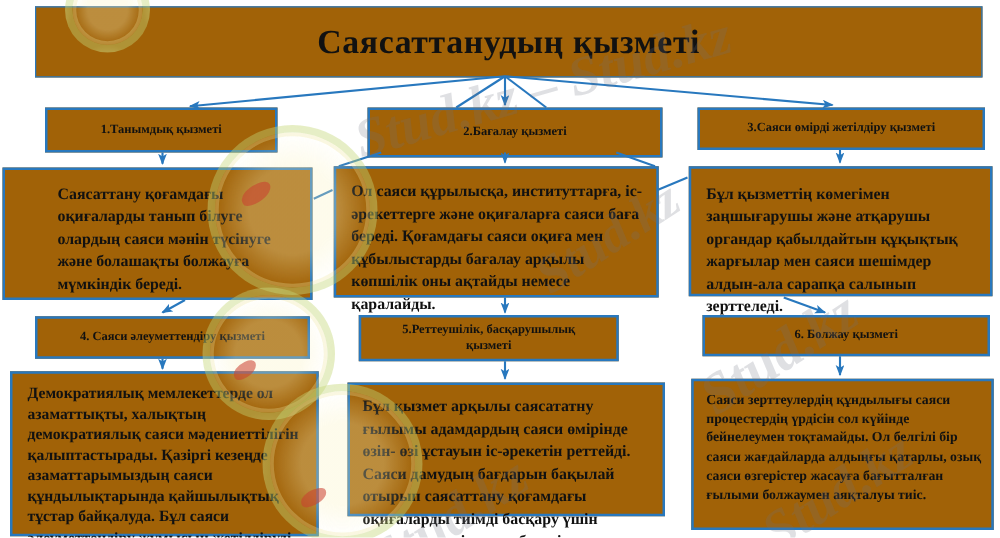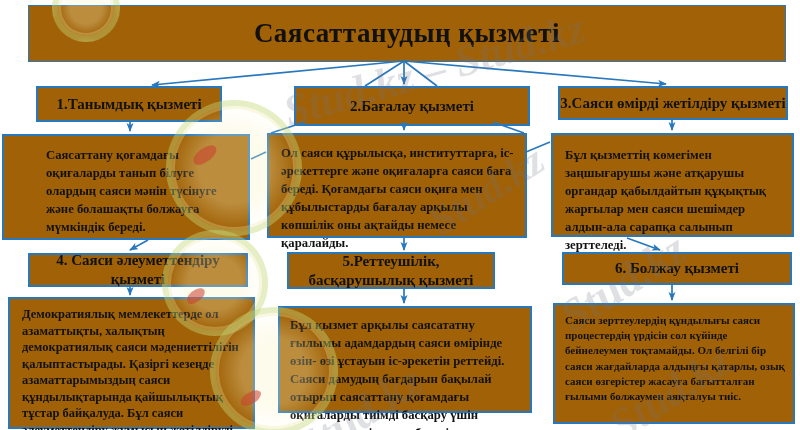--- a/index.html
+++ b/index.html
@@ -18,21 +18,21 @@
     font-weight:bold;
   }
   .titlebox{
     left:28px;top:5px;width:758px;height:57px;
     border-width:1.5px;
     display:flex;align-items:center;justify-content:center;
     font-size:27px;letter-spacing:.5px;
   }
   .hdr{
     display:flex;align-items:center;justify-content:center;
-    text-align:center;font-size:15px;line-height:1.25;
+    text-align:center;font-size:10px;line-height:1.25;
   }
   #h1{left:36px;top:86px;width:186px;height:36px;}
   #h2{left:278px;top:86px;width:236px;height:40px;margin-left:16px;}
   #h3{left:558px;top:86px;width:230px;height:34px;}
   #h4{left:28px;top:253px;width:220px;height:34px;}
   #h5{left:287px;top:252px;width:208px;height:37px;padding:0 14px;}
   #h6{left:562px;top:252px;width:230px;height:33px;justify-content:center;}
   .desc{
     font-size:12.7px;line-height:1.42;
   }

